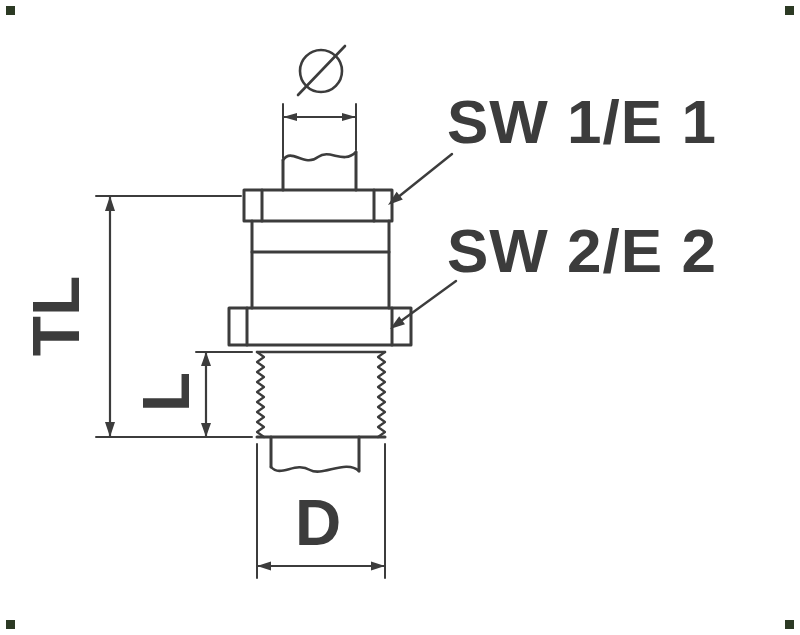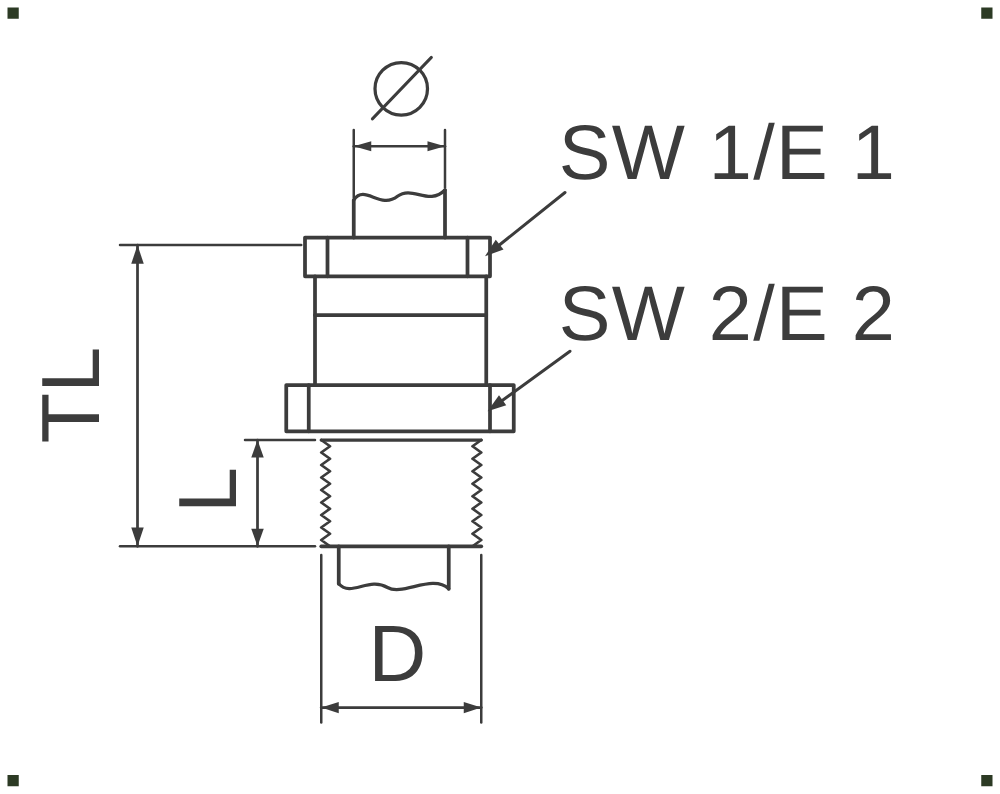--- a/index.html
+++ b/index.html
@@ -7,20 +7,21 @@
     padding: 0;
     background: #ffffff;
   }
   .canvas {
     position: relative;
     width: 800px;
     height: 635px;
     background: #ffffff;
     overflow: hidden;
     font-family: "Liberation Sans", sans-serif;
+    font-weight: bold;
   }
   svg { display: block; }
   text { font-family: "Liberation Sans", sans-serif; }
 </style>
 </head>
 <body>
 
 <div class="canvas">
   <svg width="800" height="635" viewBox="0 0 800 635">
 

